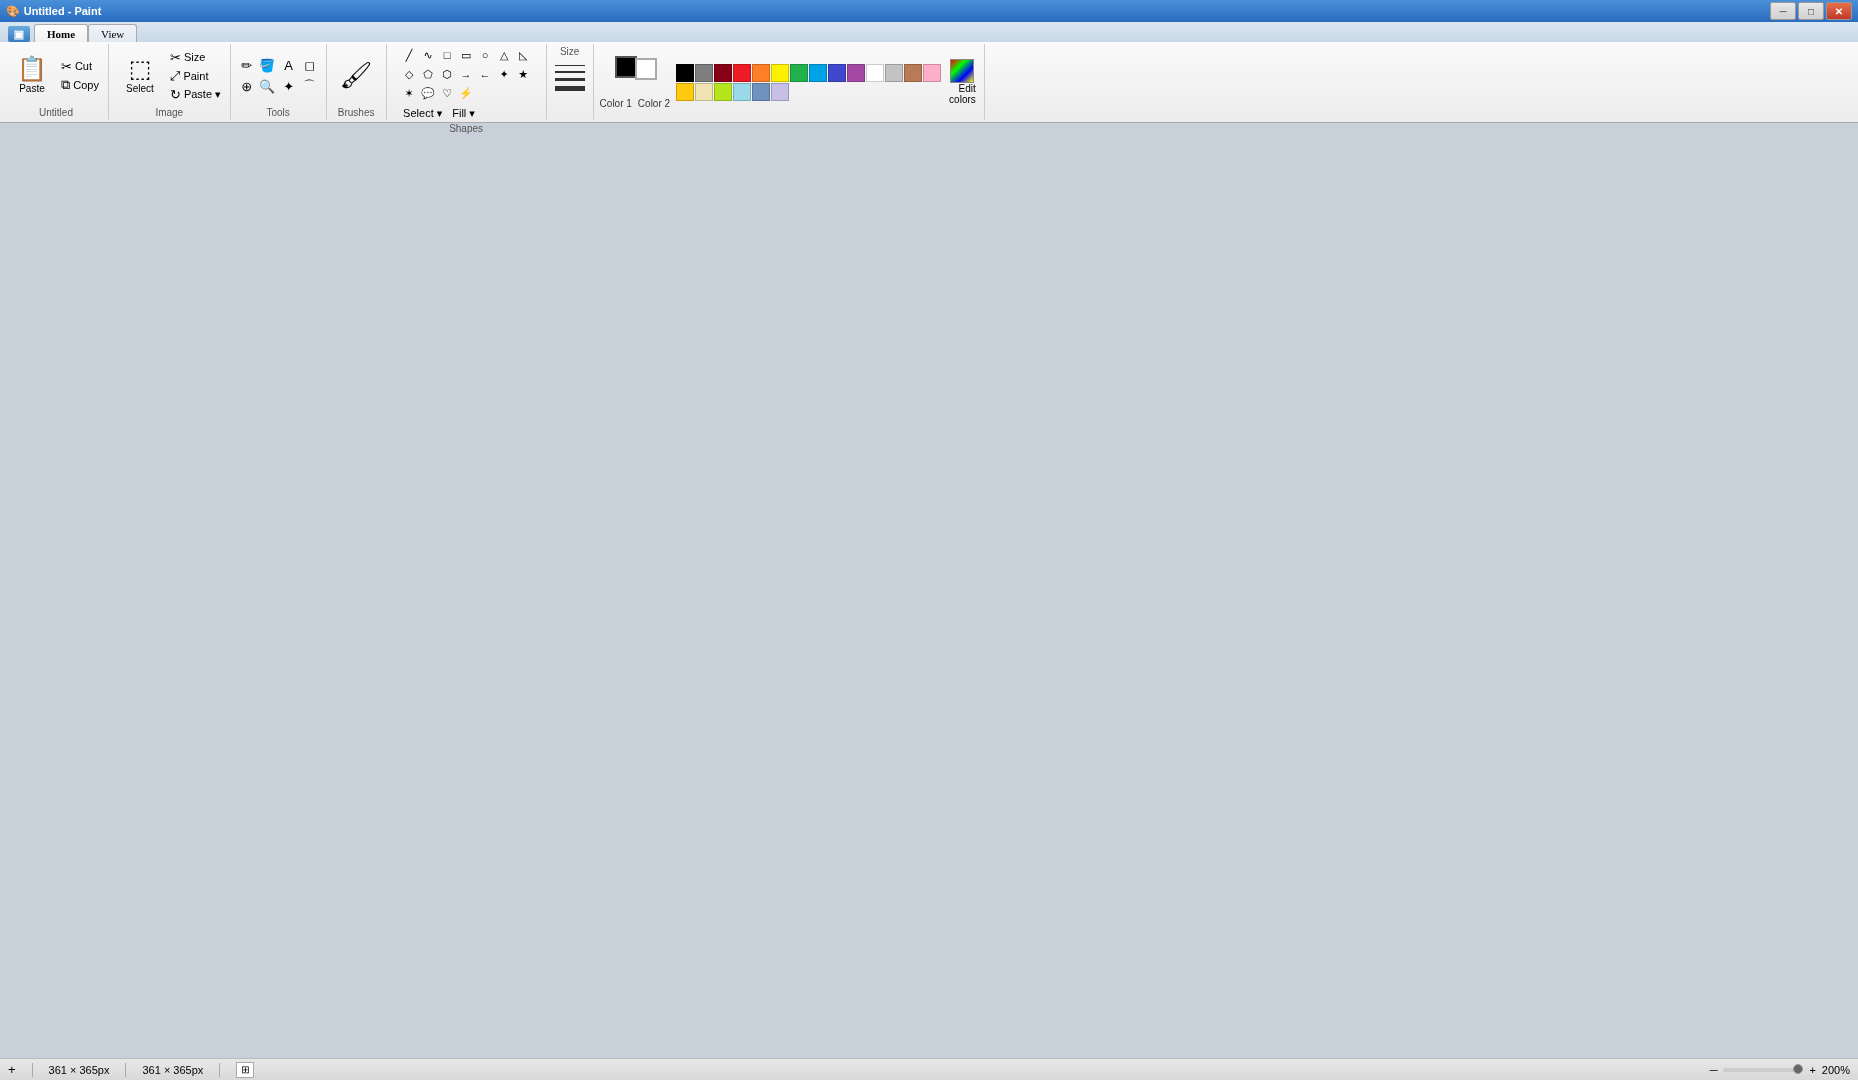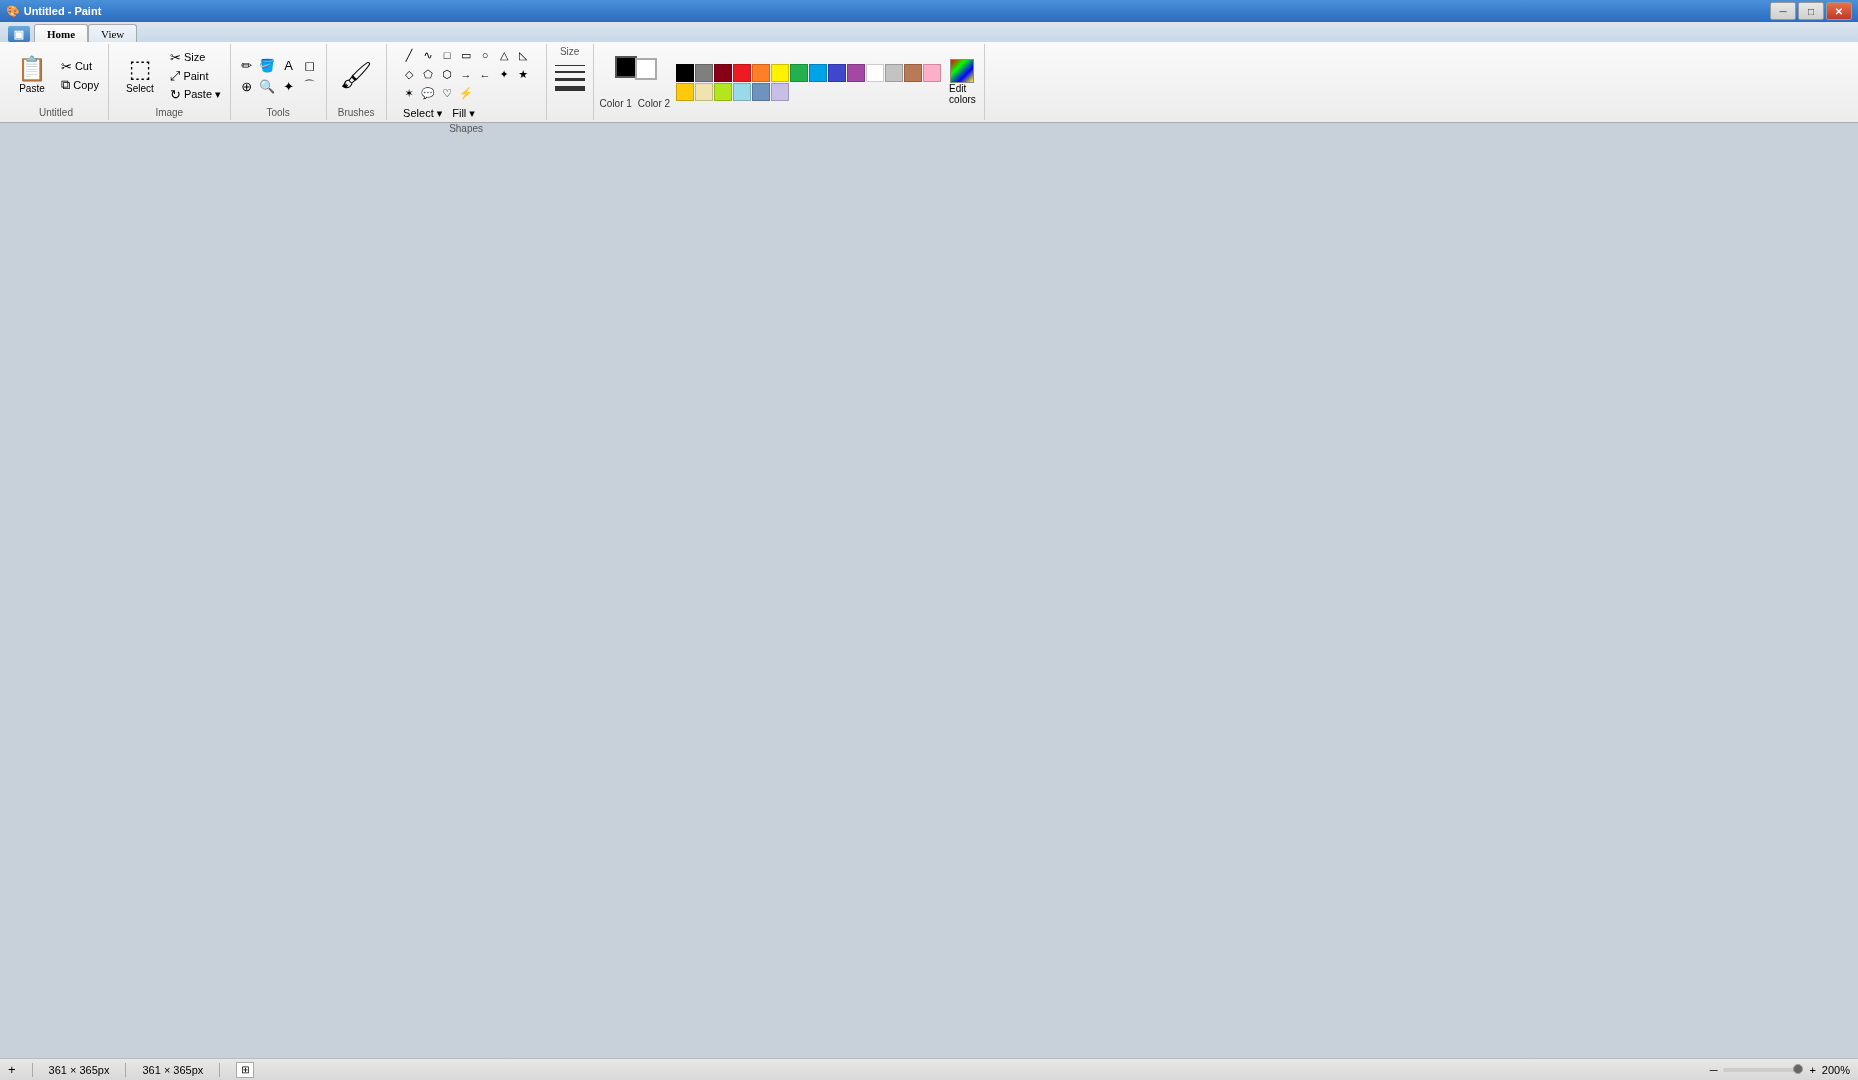--- a/index.html
+++ b/index.html
@@ -472,21 +472,21 @@
           <div class="palette-color" style="background: rgb(255, 174, 201);"></div>
           <div class="palette-color" style="background: rgb(255, 201, 14);"></div>
           <div class="palette-color" style="background: rgb(239, 228, 176);"></div>
           <div class="palette-color" style="background: rgb(181, 230, 29);"></div>
           <div class="palette-color" style="background: rgb(153, 217, 234);"></div>
           <div class="palette-color" style="background: rgb(112, 146, 190);"></div>
           <div class="palette-color" style="background: rgb(200, 191, 231);"></div>
         </div>
       <div class="edit-colors-btn">
         <div style="width:24px;height:24px;background:linear-gradient(135deg,#f00,#0f0,#00f,#ff0);border:1px solid #888;"></div>
-        <span style="font-size:10px;text-align:left;white-space:pre;">Edit
+        <span style="font-size:10px;text-align:right;white-space:pre;">Edit
 colors</span>
       </div>
       <div class="ribbon-group-label" style="position:absolute;bottom:2px;left:50%;transform:translateX(-50%); white-space:nowrap;">Colors</div>
     </div>
 
   </div>
 </div>
 
 <div class="canvas-container">
   

